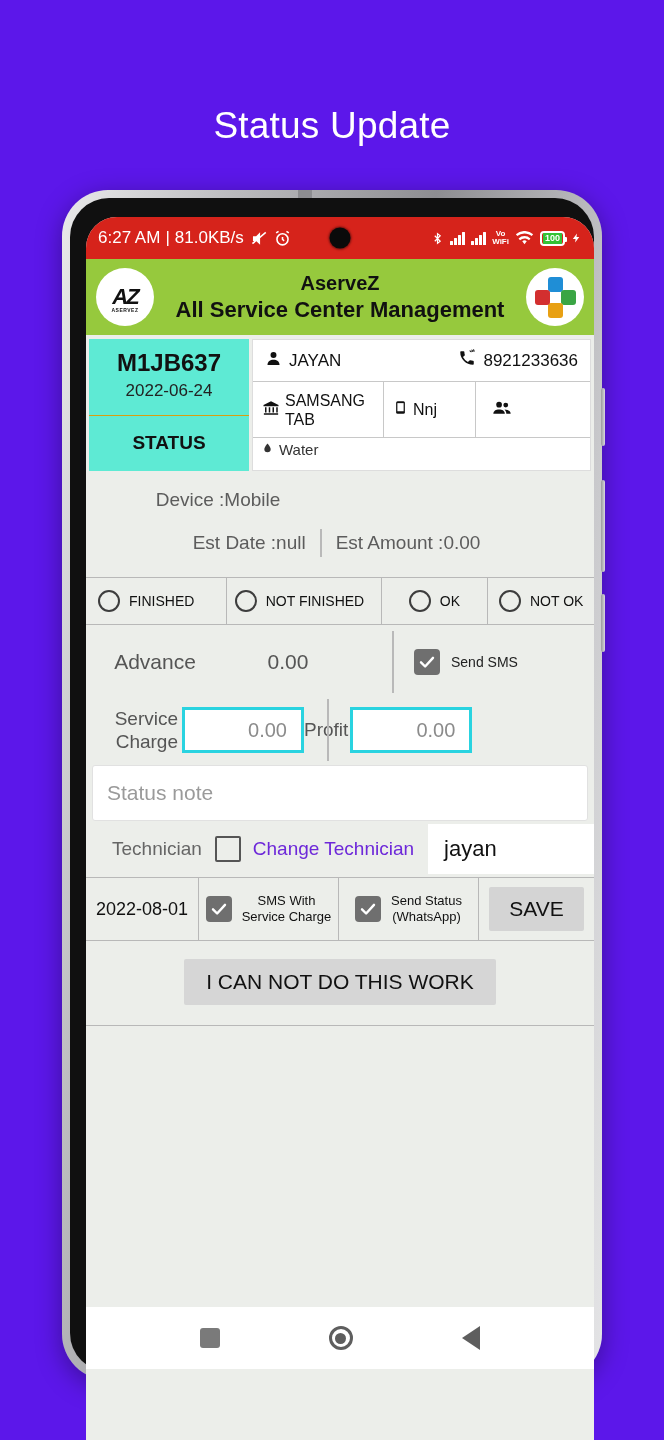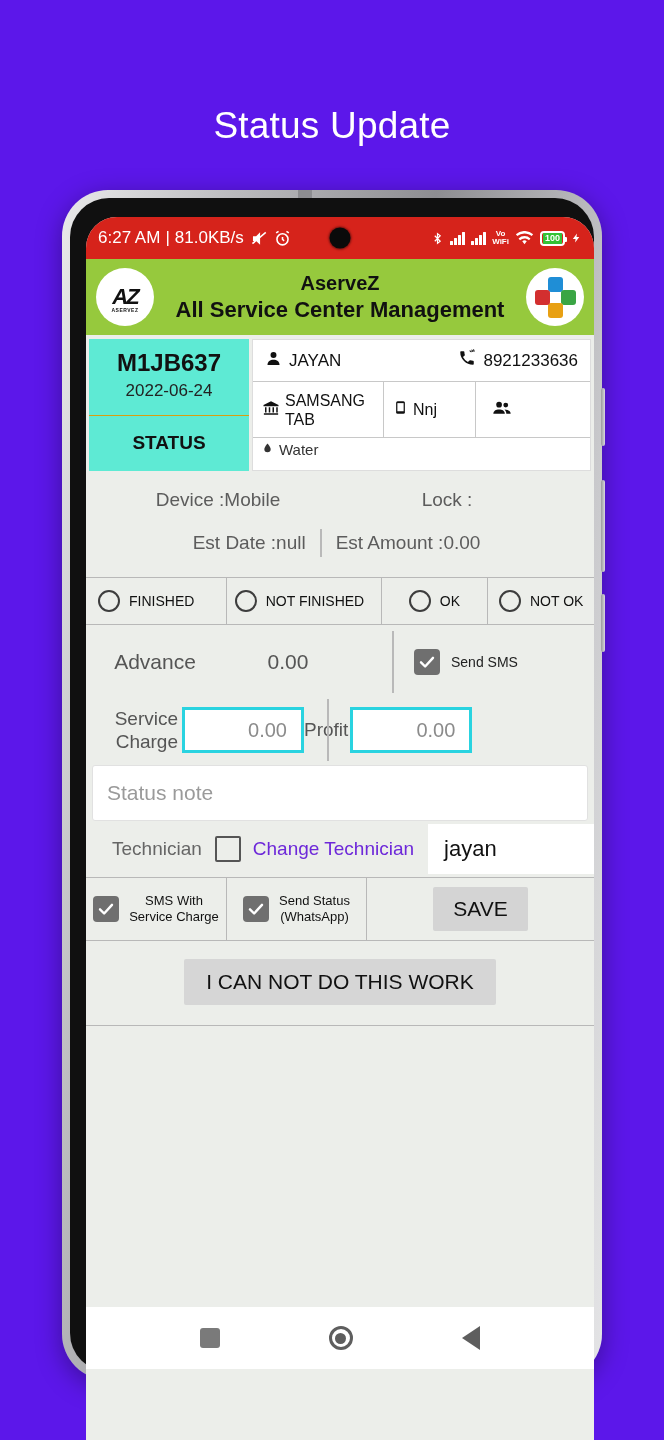--- a/index.html
+++ b/index.html
@@ -435,21 +435,20 @@
                   </svg>
               </span>
               <span>Water</span>
             </div>
           </div>
         </div>
 
         <div class="devinfo">
           <div class="di-line l1">
             <span class="di-l1a">Device :Mobile</span>
-            <span class="di-l1b">Lock :</span>
           </div>
           <div class="di-line l2">
             <span class="di-l2a">Est Date :null</span>
             <span class="di-sep"></span>
             <span class="di-l2b">Est Amount :0.00</span>
           </div>
         </div>
 
         <div class="radio-row">
           <div class="radio-cell c1">
@@ -499,20 +498,21 @@
         </div>
 
         <div class="tech-row">
           <span class="tech-lbl">Technician</span>
           <span class="chk-empty"></span>
           <span class="tech-chg">Change Technician</span>
           <span class="tech-name">jayan</span>
         </div>
 
         <div class="act-row">
+          <div class="act-cell act-date">2022-08-01</div>
           <div class="act-cell act-chk">
             <span class="chk">
               <svg viewBox="0 0 24 24" fill="none" stroke="#fff" stroke-width="3.2" stroke-linecap="round" stroke-linejoin="round">
                   <path d="M4 12.5l5.5 5.5L20 6.5"></path>
                 </svg>
             </span>
             <span class="act-chk-lbl">
               <span>SMS With</span><br>
               <span>Service Charge</span>
             </span>

